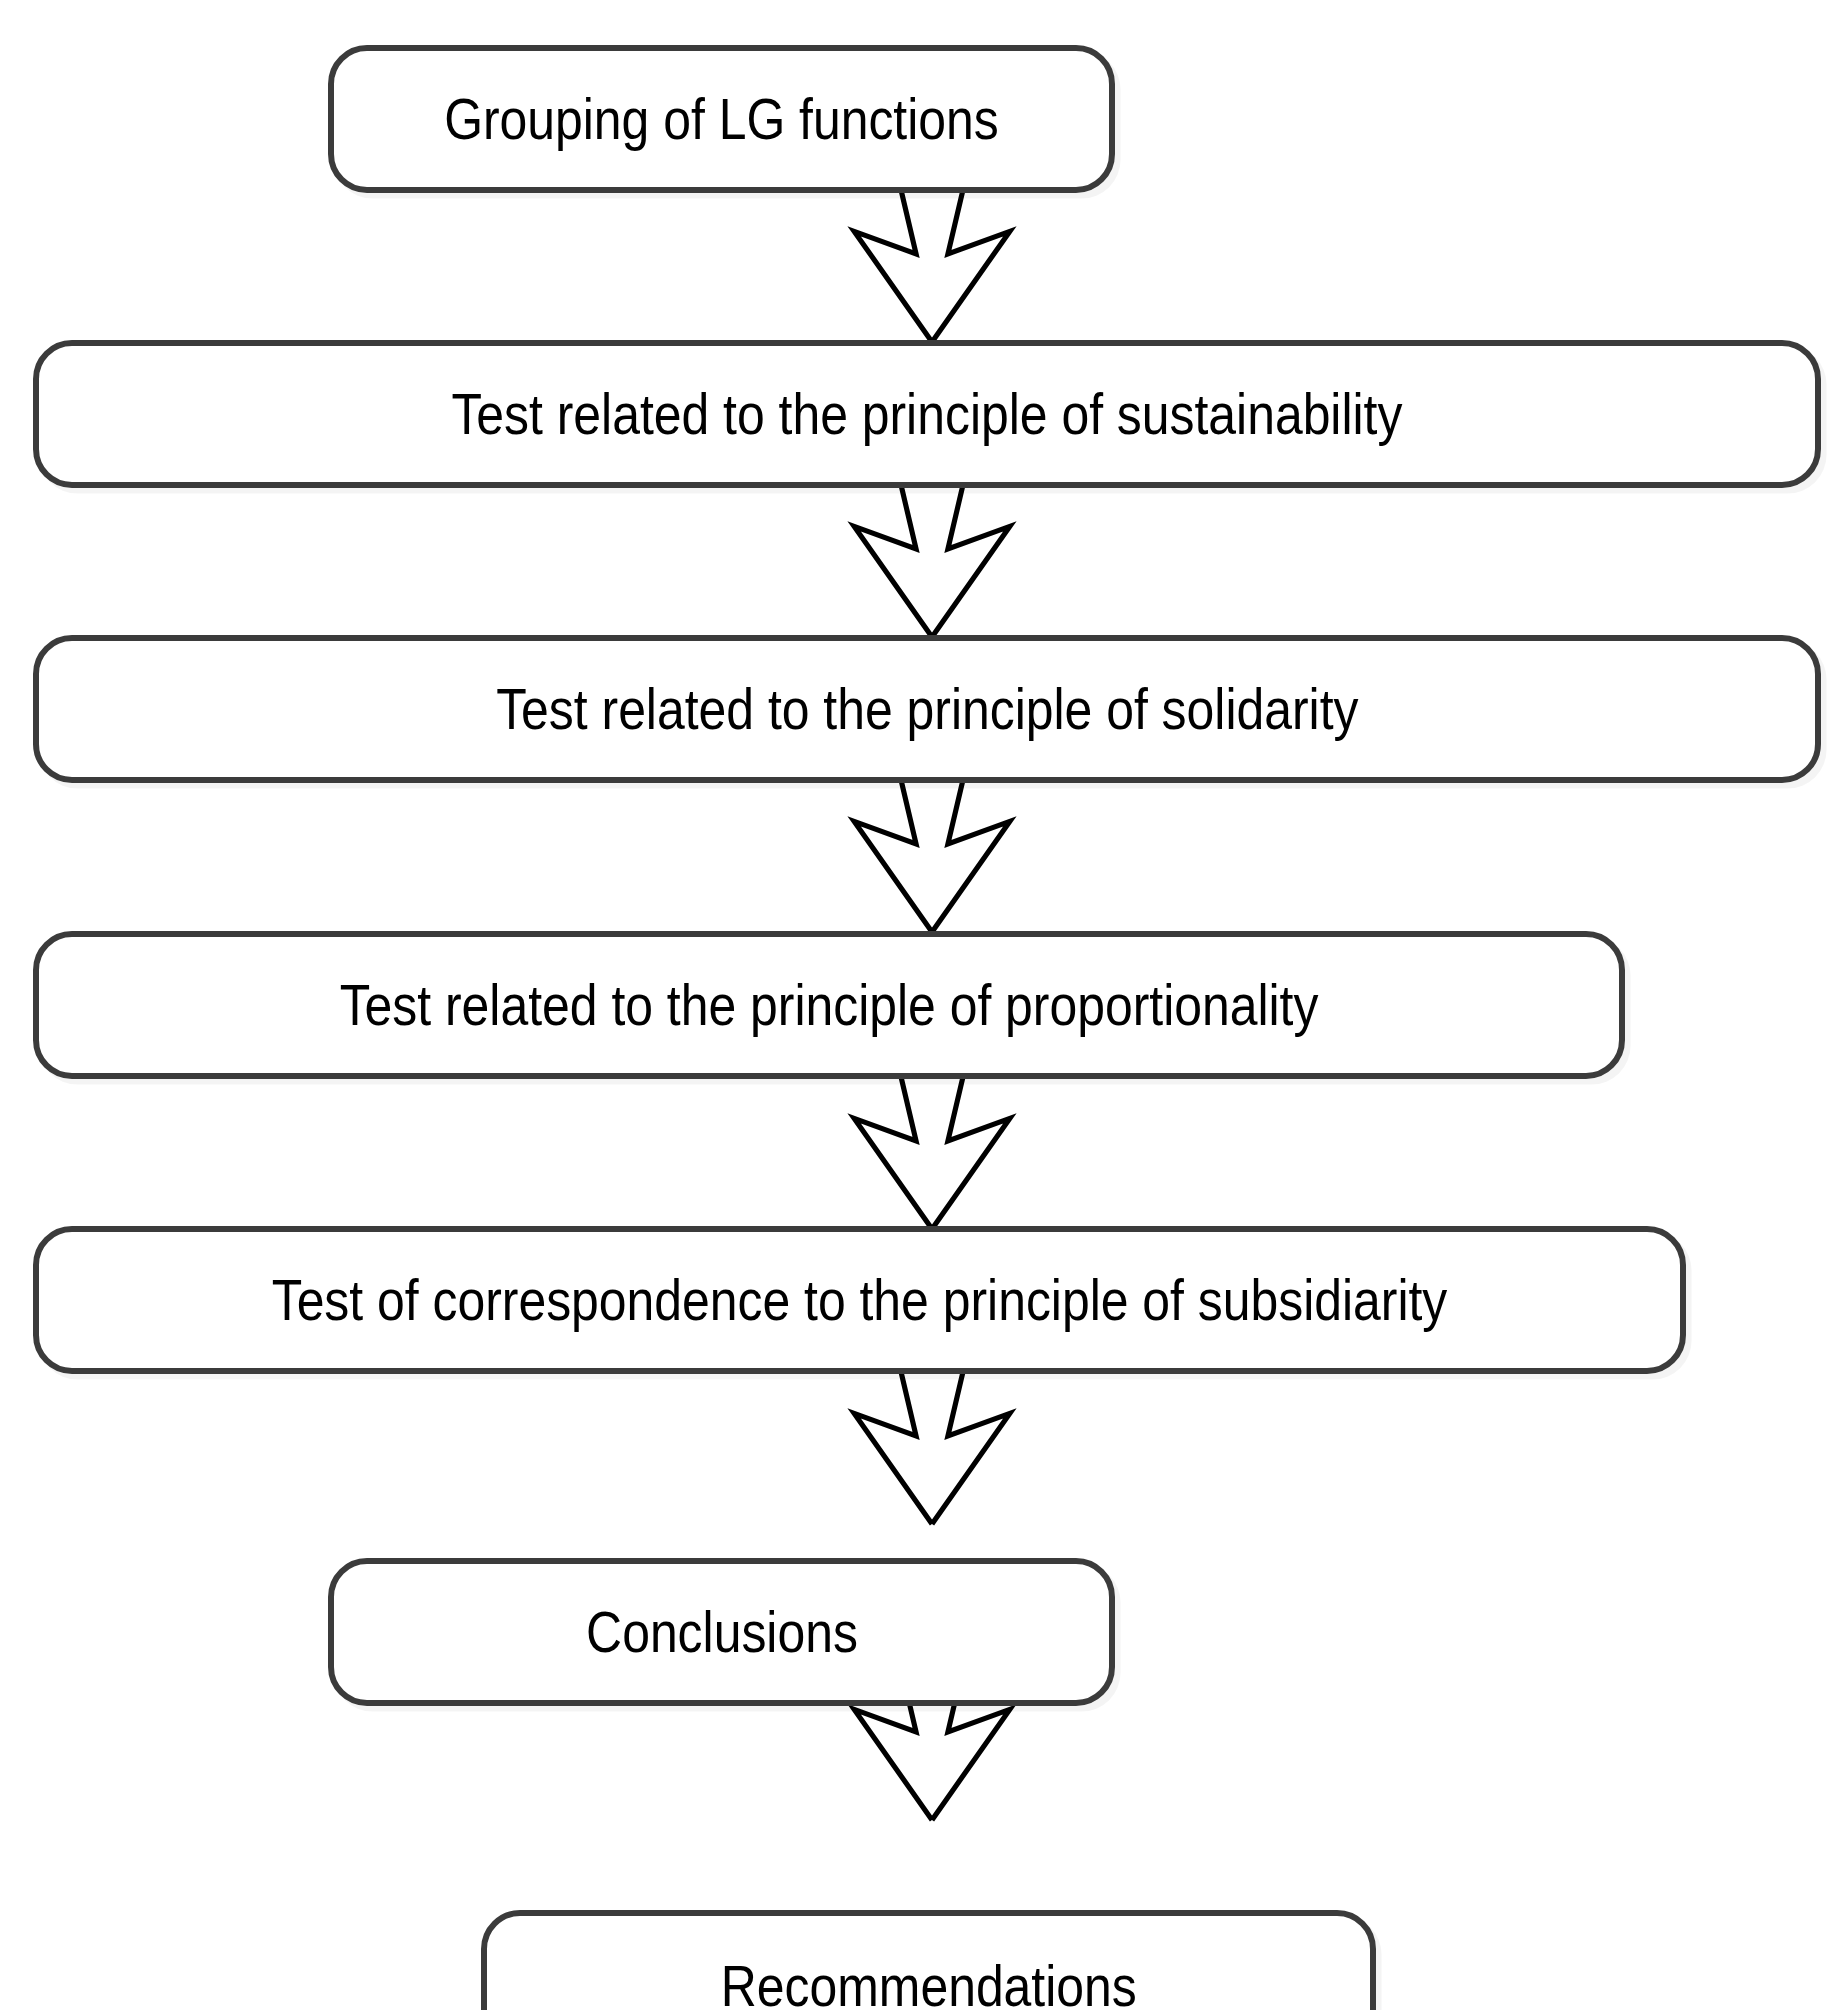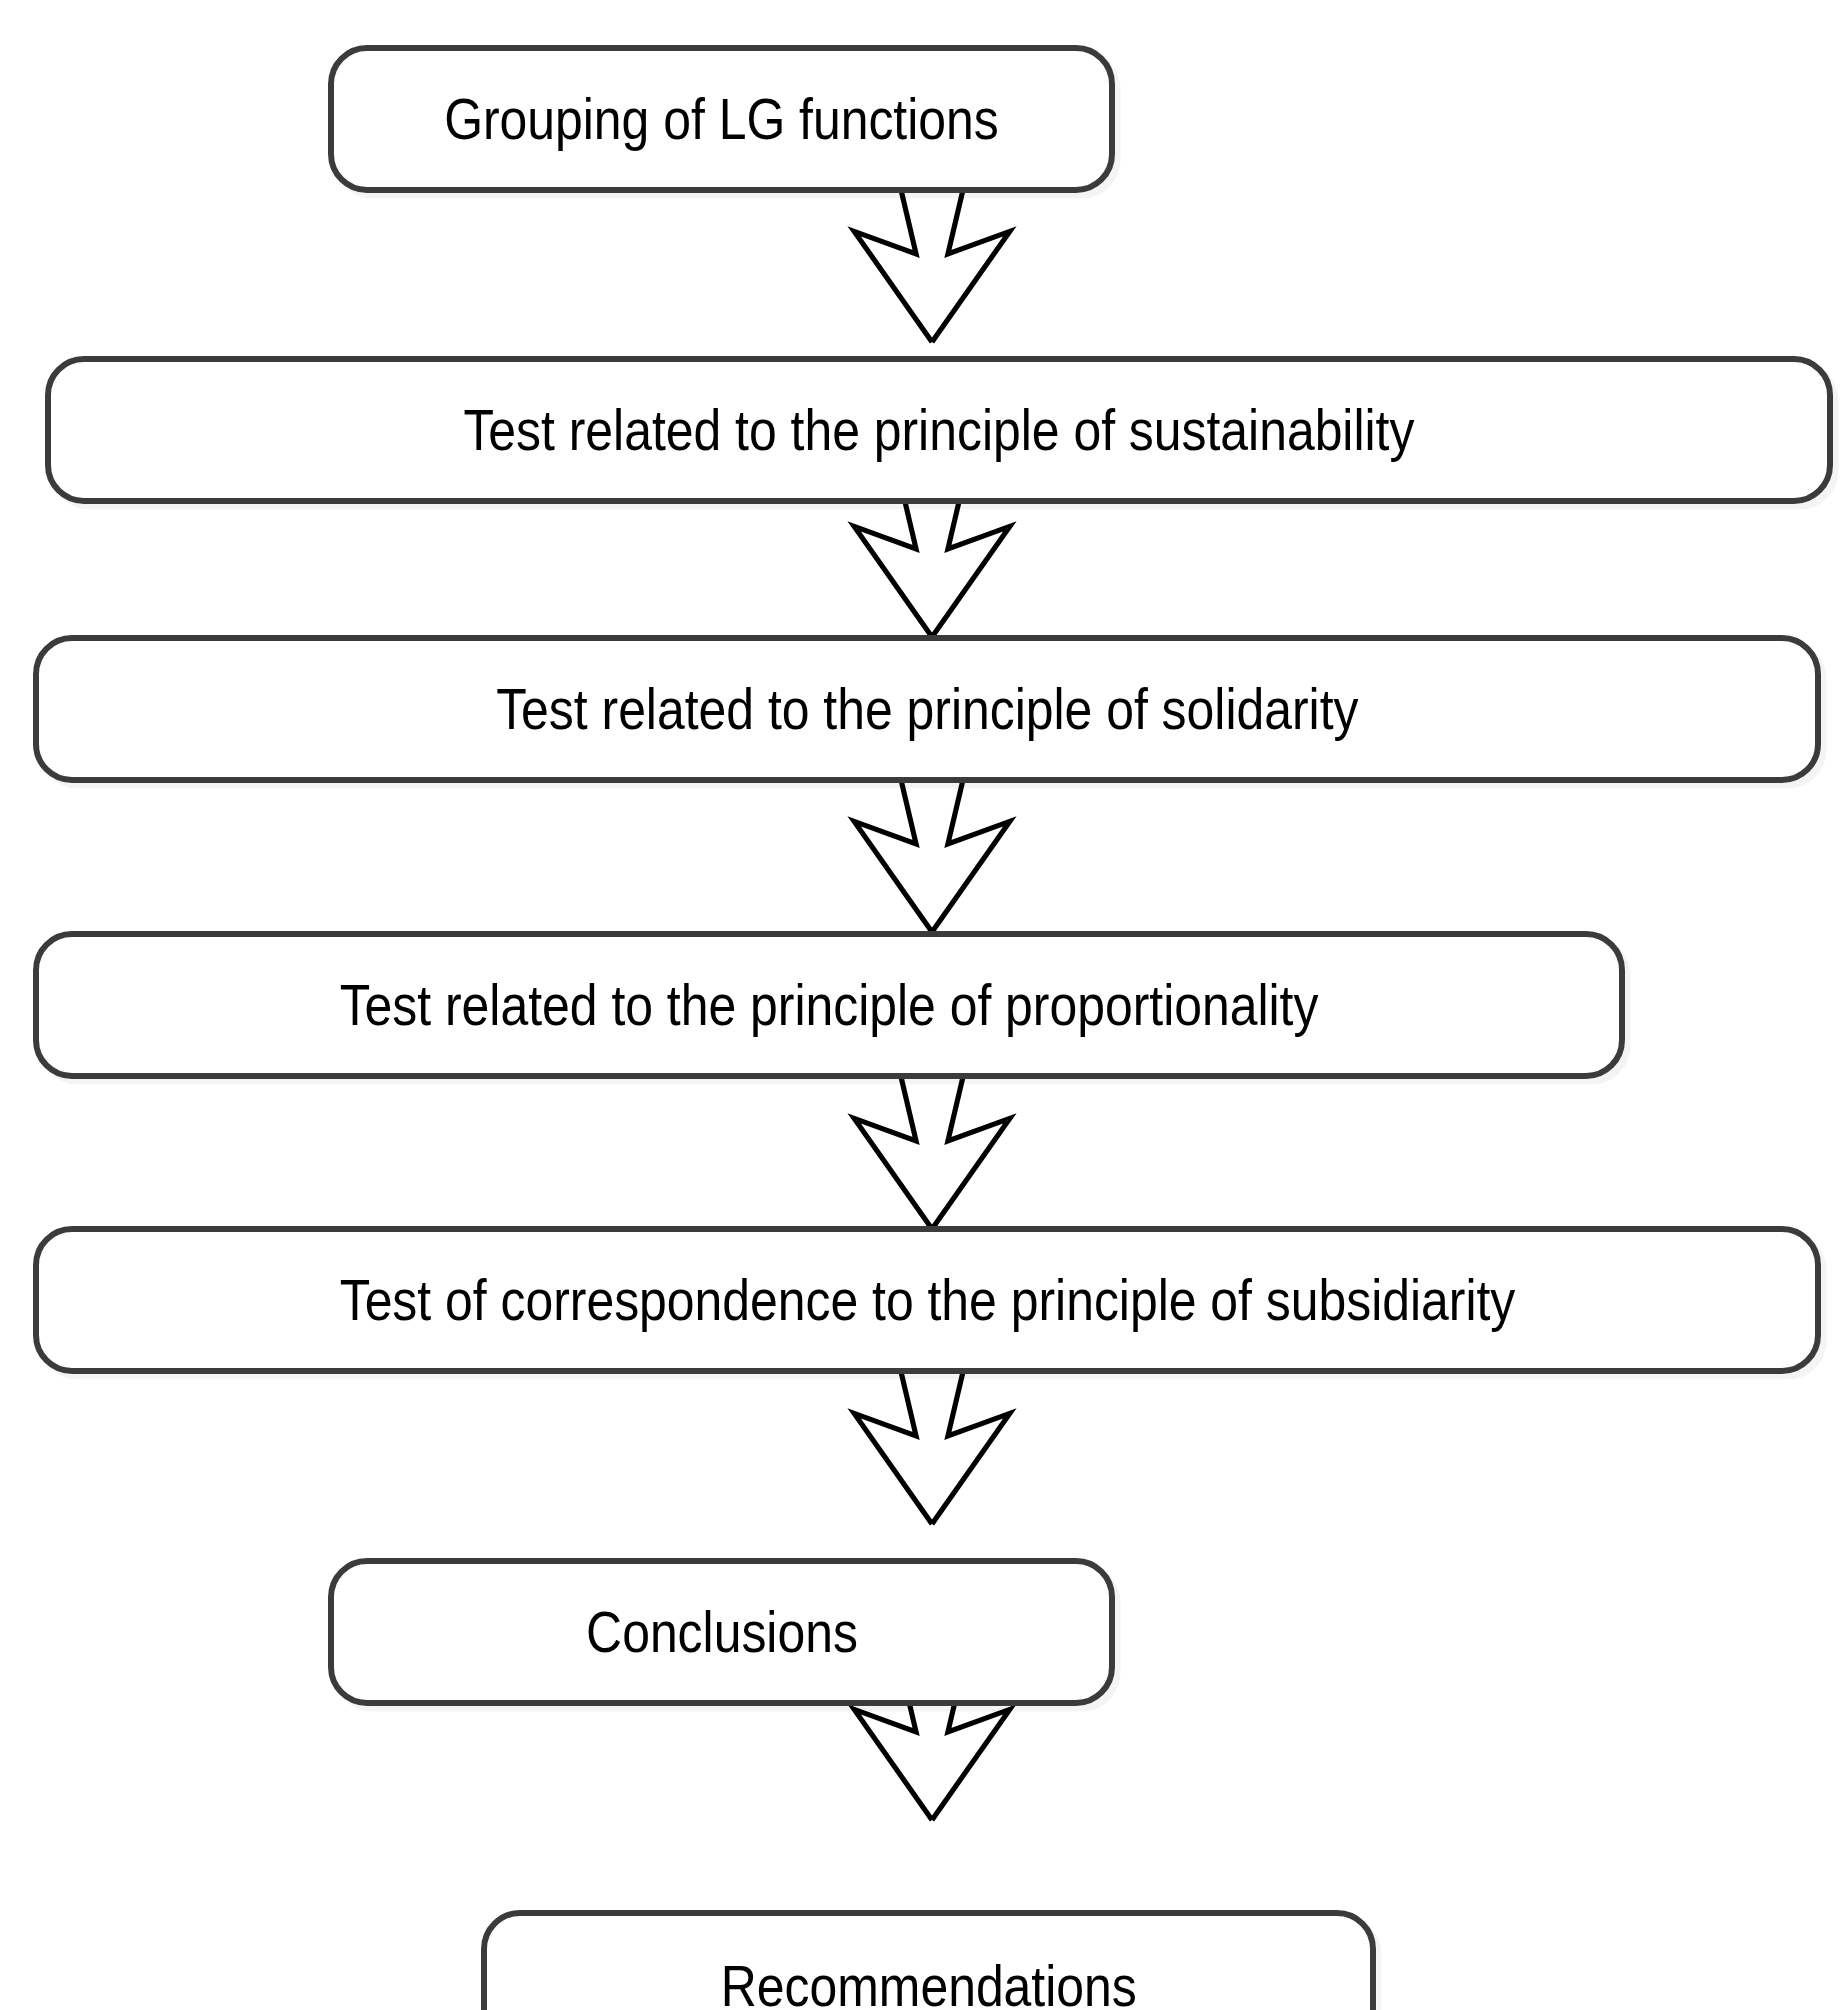--- a/index.html
+++ b/index.html
@@ -81,30 +81,30 @@
     </div>
     <div class="arrow" style="left: 843px; top: 1668px; width: 178px; height: 154px;">
       <svg width="178" height="154" viewBox="0 0 190 164">
         <path d="M 62 0 L 78 68 L 12 44 L 95 162" fill="none" stroke="#000000" stroke-width="5.5" stroke-linejoin="miter" stroke-linecap="butt"></path>
         <path d="M 128 0 L 112 68 L 178 44 L 95 162" fill="none" stroke="#000000" stroke-width="5.5" stroke-linejoin="miter" stroke-linecap="butt"></path>
       </svg>
     </div>
     <div class="node" style="left: 328px; top: 45px; width: 787px; height: 148px;">
       <div class="node-label" style="font-size: 58px;">Grouping of LG functions</div>
     </div>
-    <div class="node" style="left: 33px; top: 356px; width: 1788px; height: 148px; margin-left: 12px;">
+    <div class="node" style="left: 33px; top: 340px; width: 1788px; height: 148px;">
       <div class="node-label" style="font-size: 58px;">Test related to the principle of sustainability</div>
     </div>
     <div class="node" style="left: 33px; top: 635px; width: 1788px; height: 148px;">
       <div class="node-label" style="font-size: 58px;">Test related to the principle of solidarity</div>
     </div>
     <div class="node" style="left: 33px; top: 931px; width: 1592px; height: 148px;">
       <div class="node-label" style="font-size: 58px;">Test related to the principle of proportionality</div>
     </div>
-    <div class="node" style="left: 33px; top: 1226px; width: 1788px; height: 148px;">
+    <div class="node" style="left: 33px; top: 1226px; width: 1653px; height: 148px;">
       <div class="node-label" style="font-size: 58px;">Test of correspondence to the principle of subsidiarity</div>
     </div>
     <div class="node" style="left: 328px; top: 1522px; width: 787px; height: 148px; margin-top: 36px;">
       <div class="node-label" style="font-size: 58px;">Conclusions</div>
     </div>
     <div class="node" style="left: 481px; top: 1910px; width: 895px; height: 152px;">
       <div class="node-label" style="font-size: 58px;">Recommendations</div>
     </div>
   </div>
 

